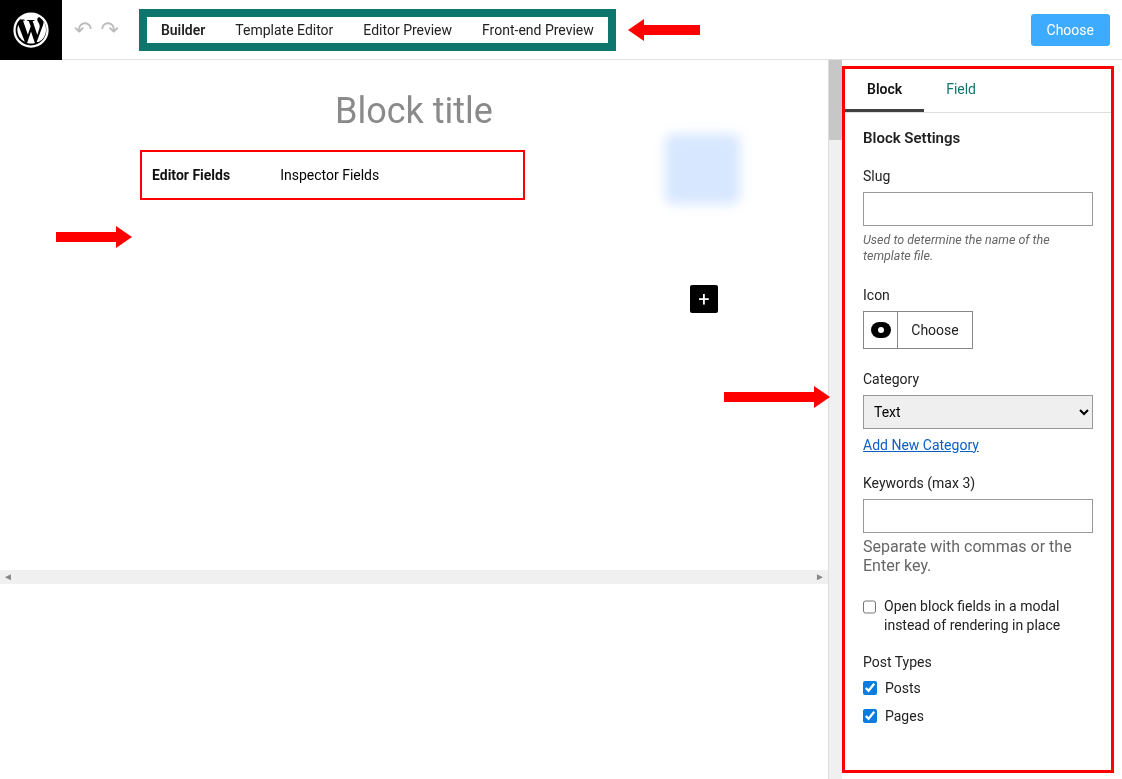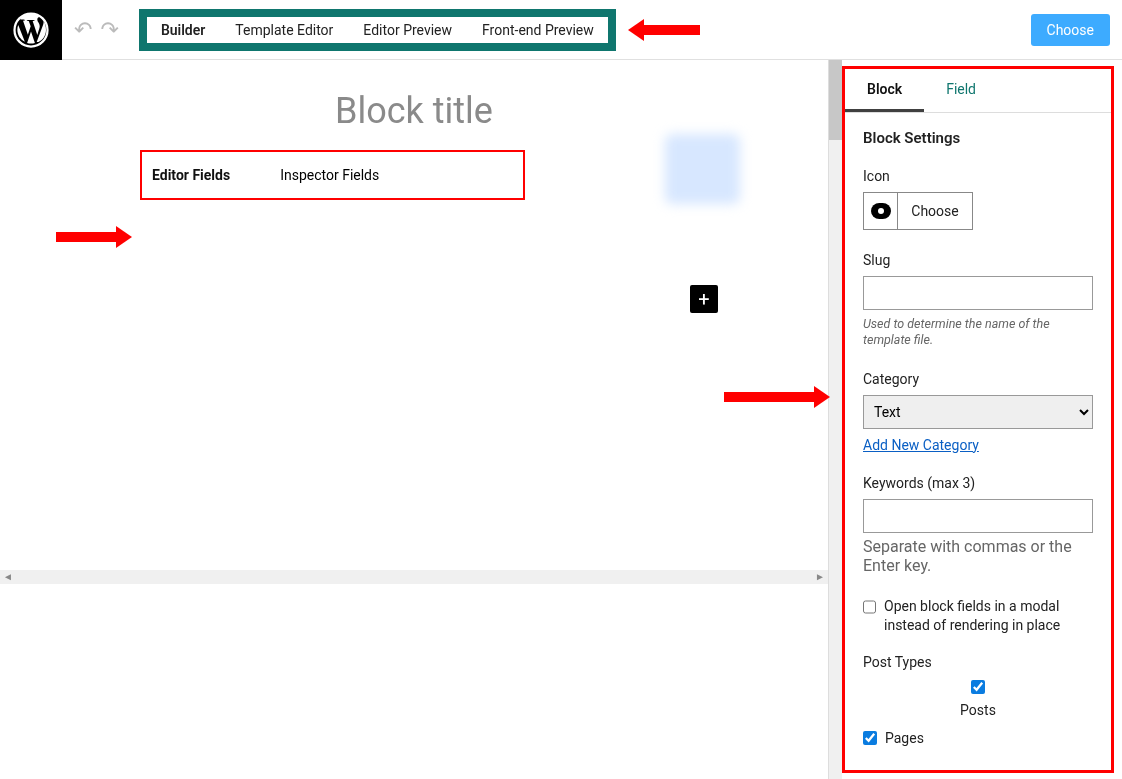--- a/index.html
+++ b/index.html
@@ -103,33 +103,33 @@
 
   <div class="sidebar">
     <div class="side-tabs">
       <span class="active">Block</span>
       <span>Field</span>
     </div>
     <div class="panel">
       <div class="panel-title">Block Settings</div>
 
       <div class="field">
+        <label>Slug</label>
+        <input type="text" value="" style="">
+        <div class="hint">Used to determine the name of the template file.</div>
+      </div>
+
+      <div class="field">
         <label>Icon</label>
         <div class="icon-picker">
           <div class="icon-preview">
               <div class="dot"></div>
             </div>
           <div class="choose">Choose</div>
         </div>
-      </div>
-
-      <div class="field">
-        <label>Slug</label>
-        <input type="text" value="" style="">
-        <div class="hint">Used to determine the name of the template file.</div>
       </div>
 
       <div class="field">
         <label>Category</label>
         <select>
           <option>Text</option>
         </select>
         <a class="link">Add New Category</a>
       </div>
 
@@ -139,21 +139,21 @@
         <div class="hint2">Separate with commas or the Enter key.</div>
       </div>
 
       <div class="checkbox-line">
         <input type="checkbox" style="">
         <span>Open block fields in a modal instead of rendering in place</span>
       </div>
 
       <div class="pt-group">
         <label>Post Types</label>
-        <div class="pt-item" style="margin-top:10px;flex-direction:column;">
+        <div class="pt-item" style="margin-top:10px;">
           <input type="checkbox" checked="" style="">
           <span>Posts</span>
         </div>
         <div class="pt-item">
           <input type="checkbox" checked="" style="">
           <span>Pages</span>
         </div>
       </div>
     </div>
   </div>

